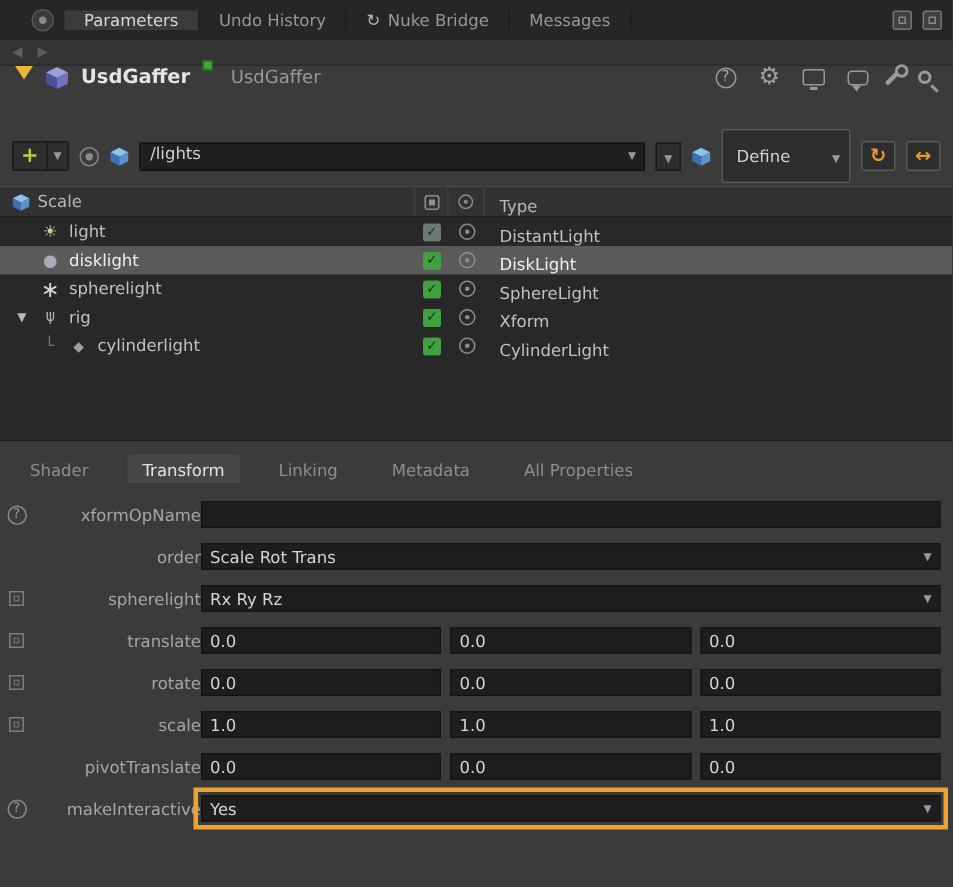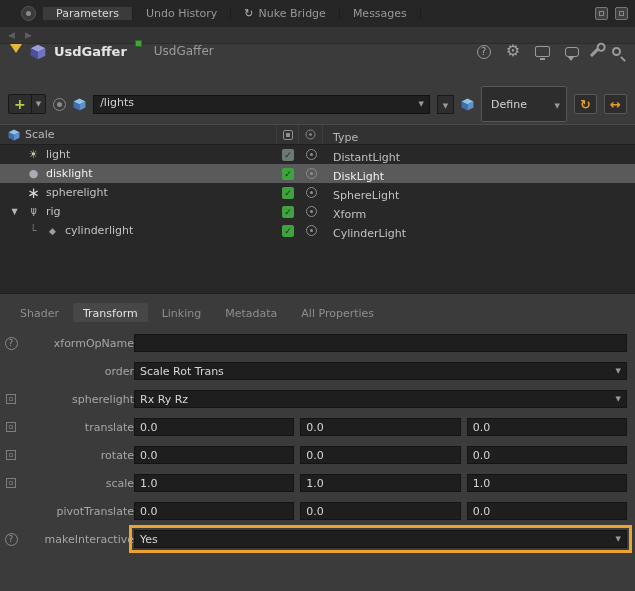--- a/index.html
+++ b/index.html
@@ -84,21 +84,21 @@
   .badge::before{content:"✓"}
   .badge.on{background:#3fa23f;color:#143014}
   .badge.off{background:#6b7a70;color:#222b24}
   .info-ic{width:11px;height:11px;border:1px solid #8e8e8e;border-radius:50%;position:relative}
   .info-ic::after{content:"";position:absolute;inset:3px;background:#8e8e8e;border-radius:50%}
   .hd-box{width:10px;height:10px;border:1px solid #8e8e8e;border-radius:2px;position:relative}
   .hd-box::after{content:"";position:absolute;inset:2px;background:#8e8e8e}
   .info-sm{transform:scale(.9)}
 
   
-  .ptabs{display:flex;gap:4px;padding:9px 0 0 10px;height:28px}
+  .ptabs{display:flex;gap:16px;padding:9px 0 0 10px;height:28px}
   .ptab{padding:4px 10px;color:#8e8e8e;border-radius:3px 3px 0 0}
   .ptab.active{background:#474747;color:#e2e2e2}
 
   
   .params{padding-top:7px}
   .prow{height:28px;display:flex;align-items:center;padding-right:8px}
   .gut{width:22px;display:flex;justify-content:center;flex:none}
   .plabel{width:112px;text-align:right;color:#a6a6a6;white-space:nowrap;flex:none}
   .pfield{flex:1;display:flex;gap:6px;min-width:0}
   .fld{height:18px;background:#1e1e1e;border:1px solid #141414;color:#d6d6d6;display:flex;align-items:center;padding:0 5px;flex:1;min-width:0;white-space:nowrap;overflow:hidden}

